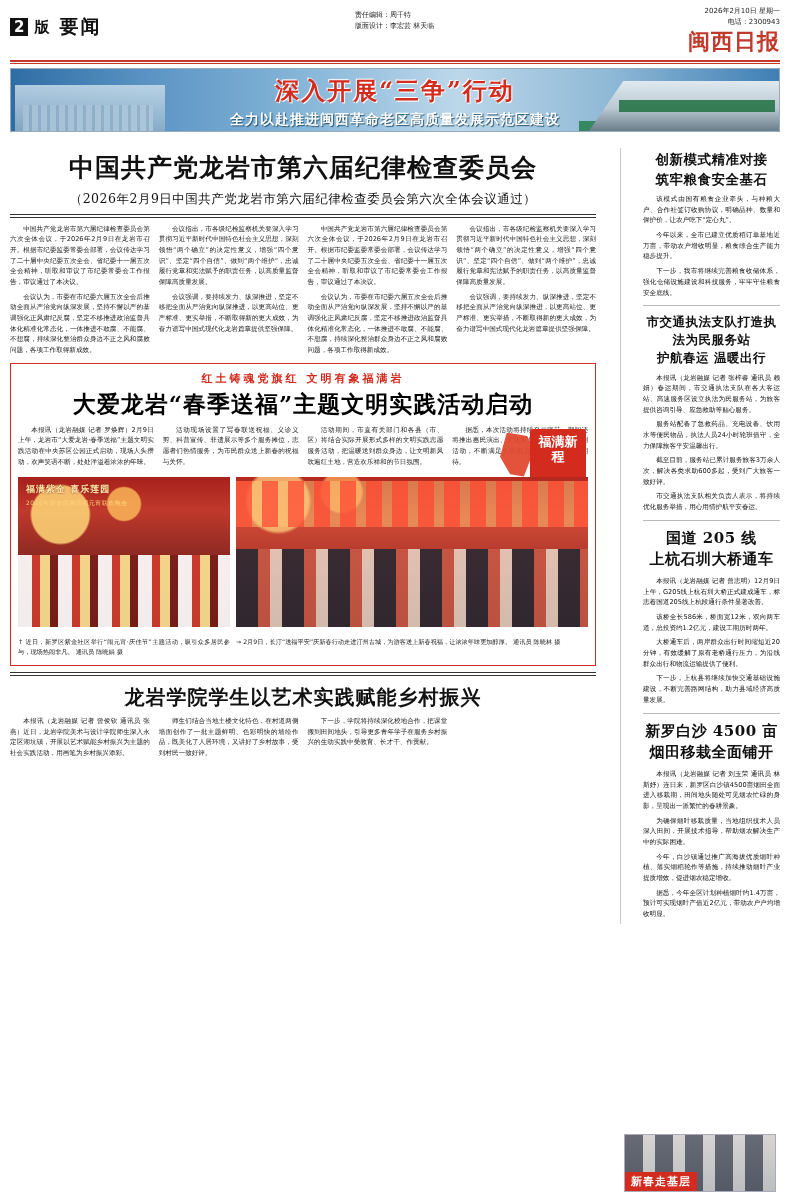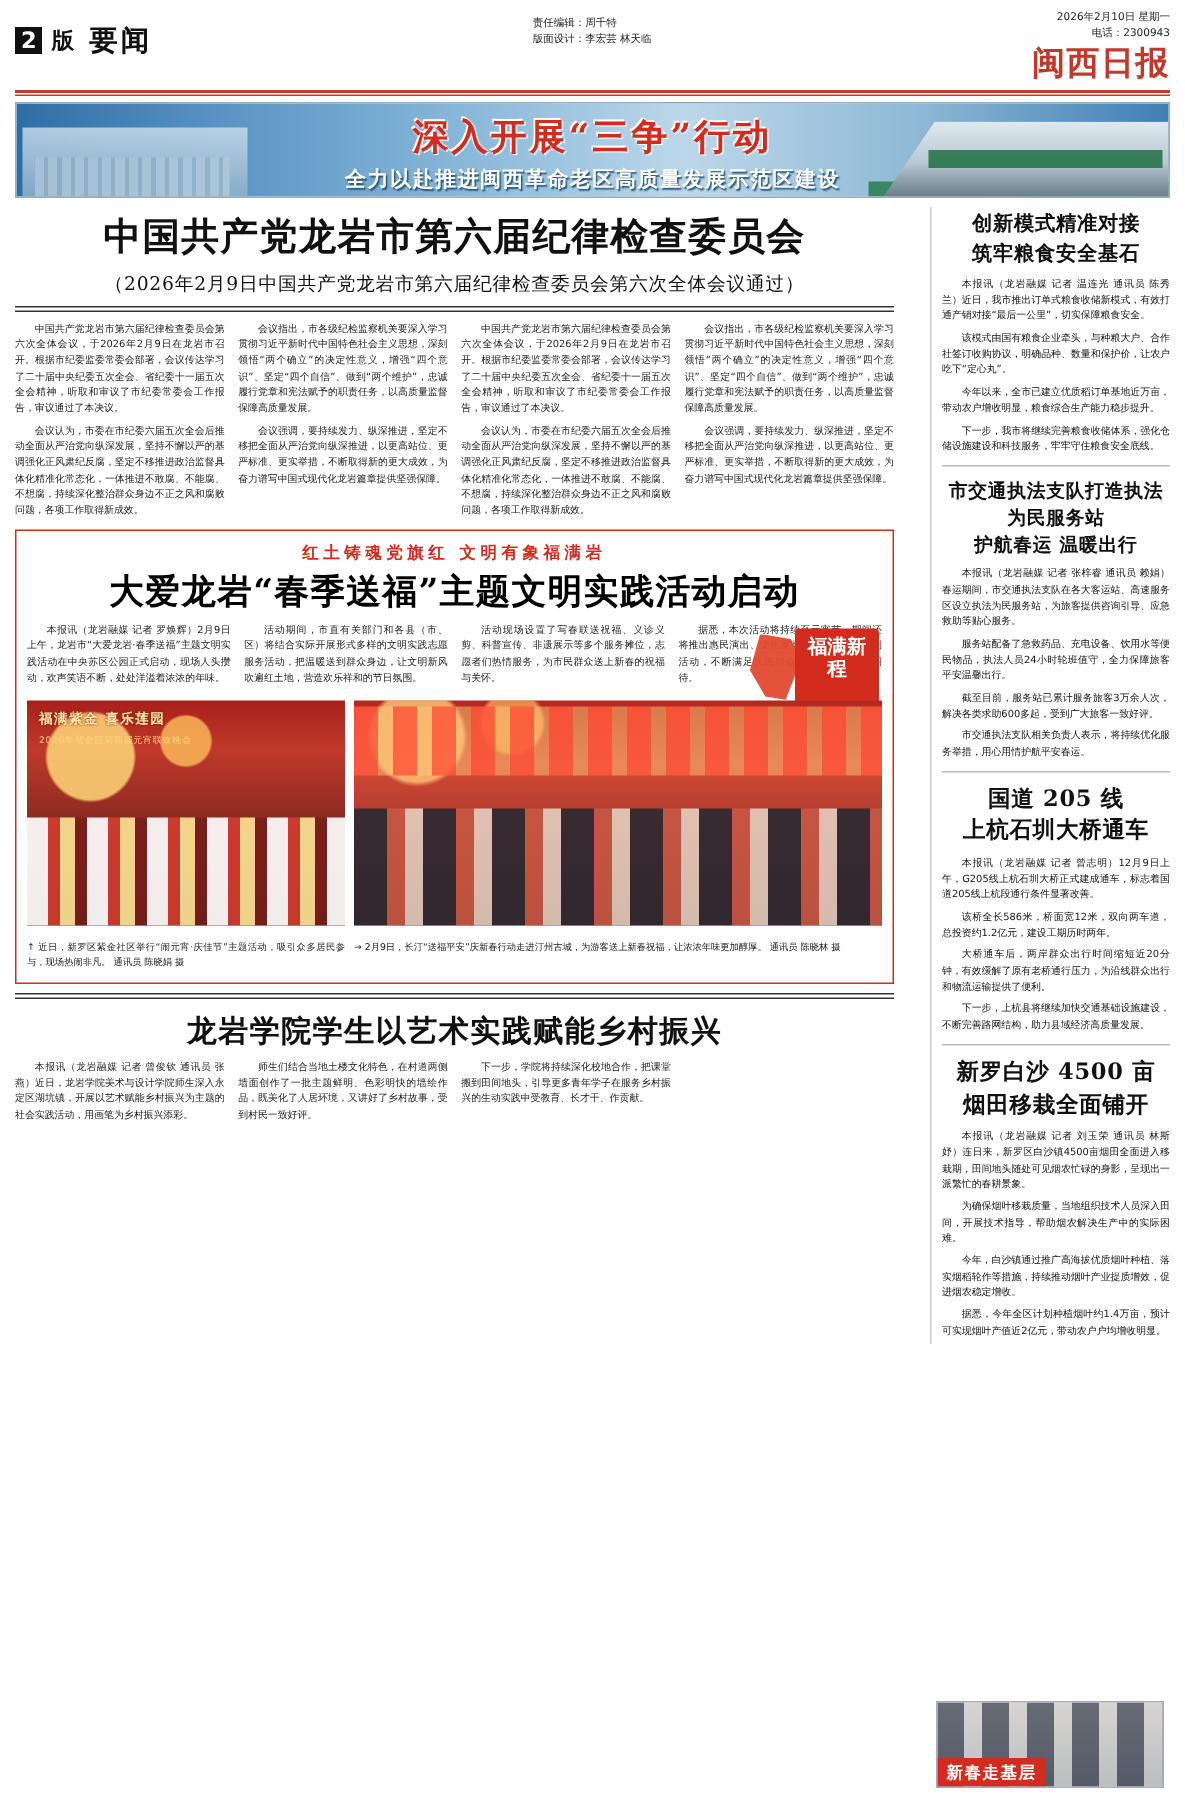--- a/index.html
+++ b/index.html
@@ -26,21 +26,21 @@
   .mh-right{text-align:right;}
   .paper-name{font-size:22px;font-weight:bold;letter-spacing:1px;color:#c0392b;font-family:"DejaVu Serif","Liberation Serif",serif;}
   .mh-right .meta{font-size:7px;line-height:1.5;color:#222;text-align:right;}
 
   
   .rule-thick{border-top:2px solid #c0392b;margin:2px 0 0 0;}
   .rule-thin{border-top:1px solid #c0392b;margin:1px 0 4px 0;}
 
   
   .banner{
-    position:relative;height:62px;margin:0 0 6px 0;
+    position:relative;height:62px;margin:0 0 16px 0;
     background:linear-gradient(90deg,#2e6da4 0%,#5b94c4 18%,#86b6d8 38%,#bcd7ea 58%,#8fb9d6 78%,#3f7fb5 100%);
     border:1px solid #9ab;overflow:hidden;
   }
   .banner .bldg{position:absolute;left:4px;bottom:0;width:150px;height:46px;
     background:linear-gradient(180deg,#c8dcea,#8fb0c8);opacity:.85;}
   .banner .bldg:after{content:"";position:absolute;left:8px;bottom:0;width:130px;height:26px;
     background:repeating-linear-gradient(90deg,#b9cfdf 0 6px,#9db8cc 6px 9px);}
   .banner .train{position:absolute;right:0;bottom:0;width:190px;height:50px;
     background:linear-gradient(180deg,#dfe9ef 0%,#b9c8d2 55%,#6a7d89 100%);
     clip-path:polygon(18% 0,100% 0,100% 100%,0 100%);}
@@ -48,21 +48,21 @@
   .banner .greenbar{position:absolute;right:0;bottom:0;width:200px;height:10px;background:#1f7a43;opacity:.8;}
   .banner-text{position:relative;text-align:center;padding-top:6px;}
   .banner-l1{font-size:24px;font-weight:bold;color:#d42b1f;letter-spacing:2px;
     text-shadow:0 0 2px #fff,1px 1px 0 #fff,-1px -1px 0 #fff;font-family:"DejaVu Serif","Liberation Serif",serif;}
   .banner-l2{font-size:14px;font-weight:bold;color:#ffffff;letter-spacing:1px;margin-top:4px;
     text-shadow:1px 1px 1px #24536f;}
 
   
   .body-wrap{display:flex;gap:24px;}
   .col-main{width:590px;}
-  .col-side{width:162px;border-left:1px solid #c9c9c9;padding-left:7px;}
+  .col-side{width:162px;border-left:1px solid #c9c9c9;padding-left:22px;}
 
   
   .lead-title{
     text-align:center;font-family:"DejaVu Serif","Liberation Serif",serif;
     font-weight:bold;font-size:25px;line-height:1.3;letter-spacing:1px;margin:4px 0 2px;color:#111;
   }
   .lead-sub{
     text-align:center;font-size:12.5px;margin:6px 0 6px;letter-spacing:.5px;
     font-family:"DejaVu Serif","Liberation Serif",serif;
   }
@@ -200,22 +200,22 @@
       <div class="feature">
         <div class="feat-kicker">红土铸魂党旗红  文明有象福满岩</div>
         <div class="feat-title">大爱龙岩“春季送福”主题文明实践活动启动</div>
         <div class="feat-body">
           <div class="seal">
             <div class="horse"></div>
             <div class="sq">福满新程</div>
           </div>
           <div class="cols4 txt">
             <p>本报讯（龙岩融媒 记者 罗焕辉）2月9日上午，龙岩市“大爱龙岩·春季送福”主题文明实践活动在中央苏区公园正式启动，现场人头攒动，欢声笑语不断，处处洋溢着浓浓的年味。</p>
+            <p>活动现场设置了写春联送祝福、义诊义剪、科普宣传、非遗展示等多个服务摊位，志愿者们热情服务，为市民群众送上新春的祝福与关怀。</p>
             <p>活动期间，市直有关部门和各县（市、区）将结合实际开展形式多样的文明实践志愿服务活动，把温暖送到群众身边，让文明新风吹遍红土地，营造欢乐祥和的节日氛围。</p>
-            <p>活动现场设置了写春联送祝福、义诊义剪、科普宣传、非遗展示等多个服务摊位，志愿者们热情服务，为市民群众送上新春的祝福与关怀。</p>
             <p>据悉，本次活动将持续至元宵节，期间还将推出惠民演出、文化展览、体育赛事等系列活动，不断满足人民群众对美好生活的新期待。</p>
           </div>
         </div>
 
         <div class="photo-row">
           <div class="photo ph1">
             <div class="stagetxt">福满紫金 喜乐莲园</div>
             <div class="subtxt">2026年紫金园第四届元宵联欢晚会</div>
             <div class="figs"></div>
           </div>
@@ -247,21 +247,20 @@
       </div>
 
     </div>
 
     <div class="col-side">
 
       <div>
         <div class="side-h1" style="white-space:pre-line">创新模式精准对接
 筑牢粮食安全基石</div>
         <div class="side-txt">
-          <p>本报讯（龙岩融媒 记者 温连光 通讯员 陈秀兰）近日，我市推出订单式粮食收储新模式，有效打通产销对接“最后一公里”，切实保障粮食安全。</p>
           <p>该模式由国有粮食企业牵头，与种粮大户、合作社签订收购协议，明确品种、数量和保护价，让农户吃下“定心丸”。</p>
           <p>今年以来，全市已建立优质稻订单基地近万亩，带动农户增收明显，粮食综合生产能力稳步提升。</p>
           <p>下一步，我市将继续完善粮食收储体系，强化仓储设施建设和科技服务，牢牢守住粮食安全底线。</p>
         </div>
       </div>
 
       <div class="side-sep"></div>
 
       <div>
         <div class="side-h2" style="white-space:pre-line">市交通执法支队打造执法为民服务站

